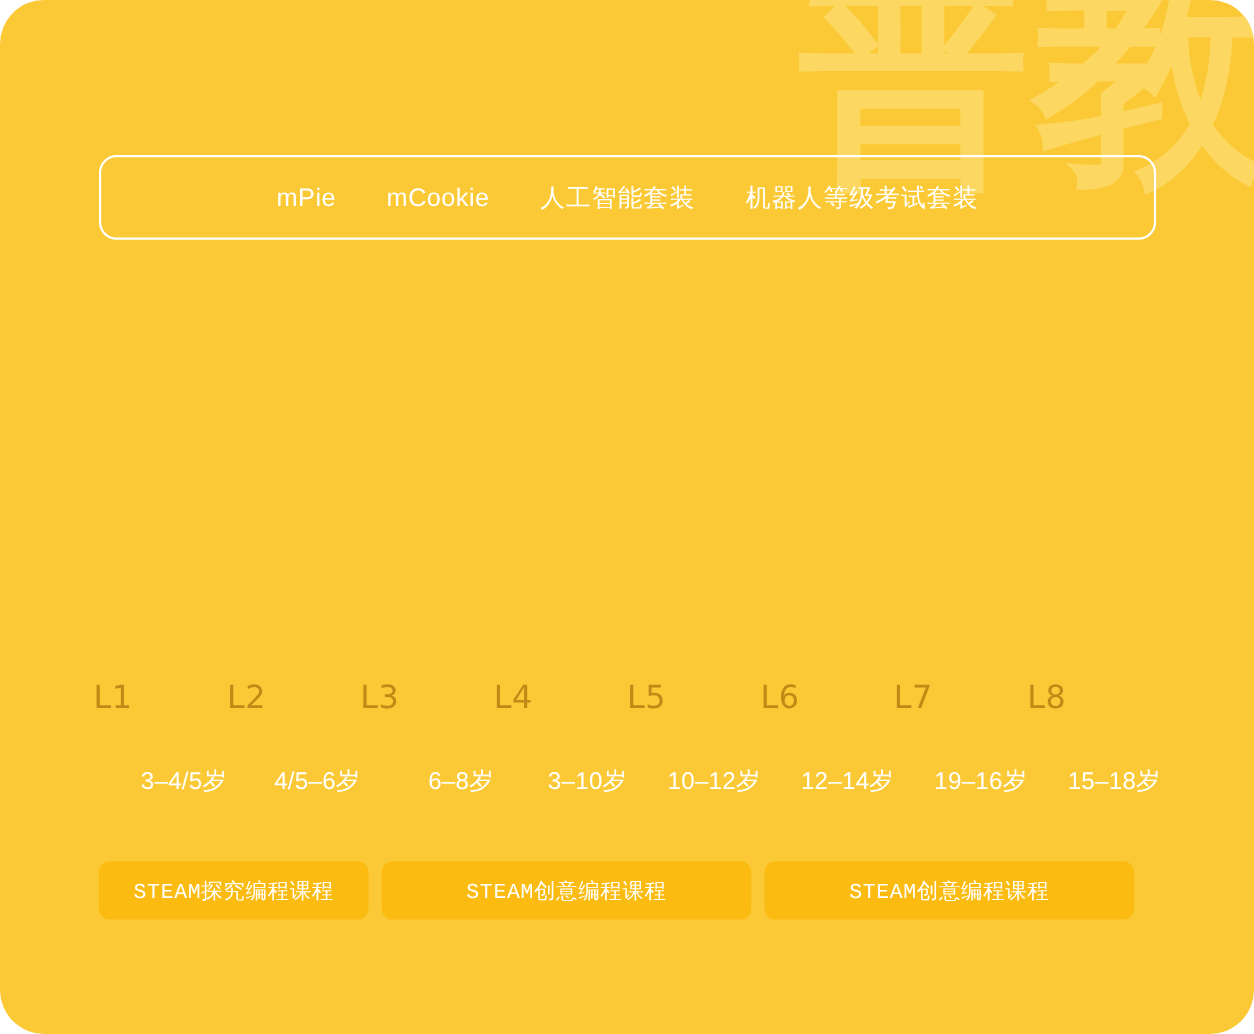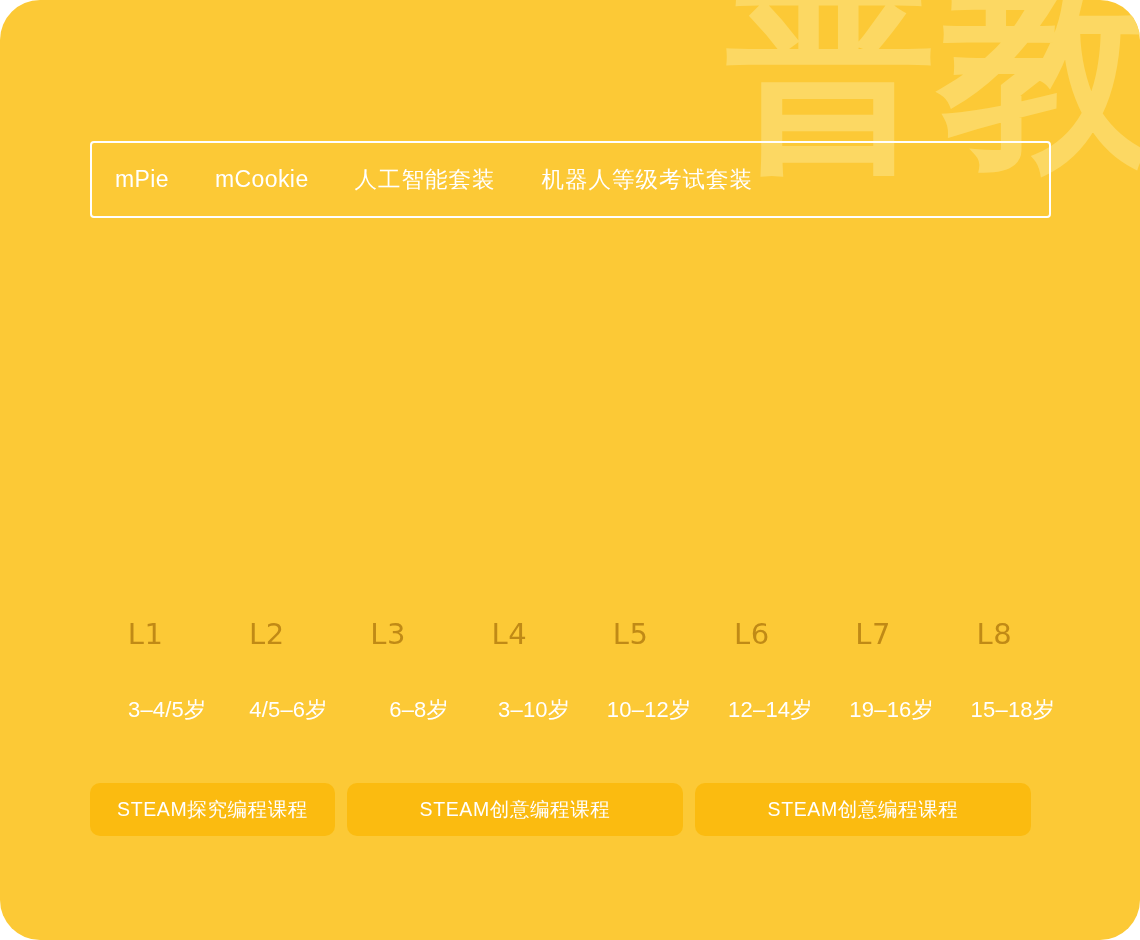--- a/index.html
+++ b/index.html
@@ -30,23 +30,24 @@
     user-select:none;
     font-family:"DejaVu Sans", "Liberation Sans", sans-serif;
   }
 
   
   #nav-pill {
     position:absolute;
     left:90px; top:141px;
     width:961px; height:77px;
     border:2px solid #FFFFFF;
-    border-radius:4px;
+    border-radius:16px;
     display:flex;
     align-items:center;
+    justify-content:center;
     gap:0px;
   }
   .nav-item {
     color:#FFFFFF;
     font-size:23px;
     letter-spacing:0.4px;
     padding:0 23px;
     white-space:nowrap;
     cursor:pointer;
   }
@@ -64,21 +65,21 @@
     flex:1 1 0;
     position:relative;
     display:flex;
     align-items:flex-end;
     justify-content:center;
   }
   .bar-label {
     position:absolute;
     bottom:14px;
     left:0; right:0;
-    text-align:center;
+    text-align:left;
     font-size:29px;
     color:#C08A16;
     letter-spacing:0.5px;
     font-family:"DejaVu Sans", "Liberation Sans", sans-serif;
   }
 
   
   #age-row {
     position:absolute;
     left:85px; top:695px;
@@ -107,21 +108,21 @@
     border-radius:10px;
     color:#FFFFFF;
     font-size:19.5px;
     letter-spacing:0.6px;
     display:flex;
     align-items:center;
     justify-content:center;
     cursor:pointer;
     white-space:nowrap;
     border:none;
-    font-family:Liberation Sans, sans-serif;
+    font-family:Liberation Mono, monospace;
   }
   .course-btn.c0 { flex:0 0 245px; }
   .course-btn.c1 { flex:0 0 336px; }
   .course-btn.c2 { flex:0 0 336px; }
 </style>
 </head>
 <body>
 
 <div id="page">
 

